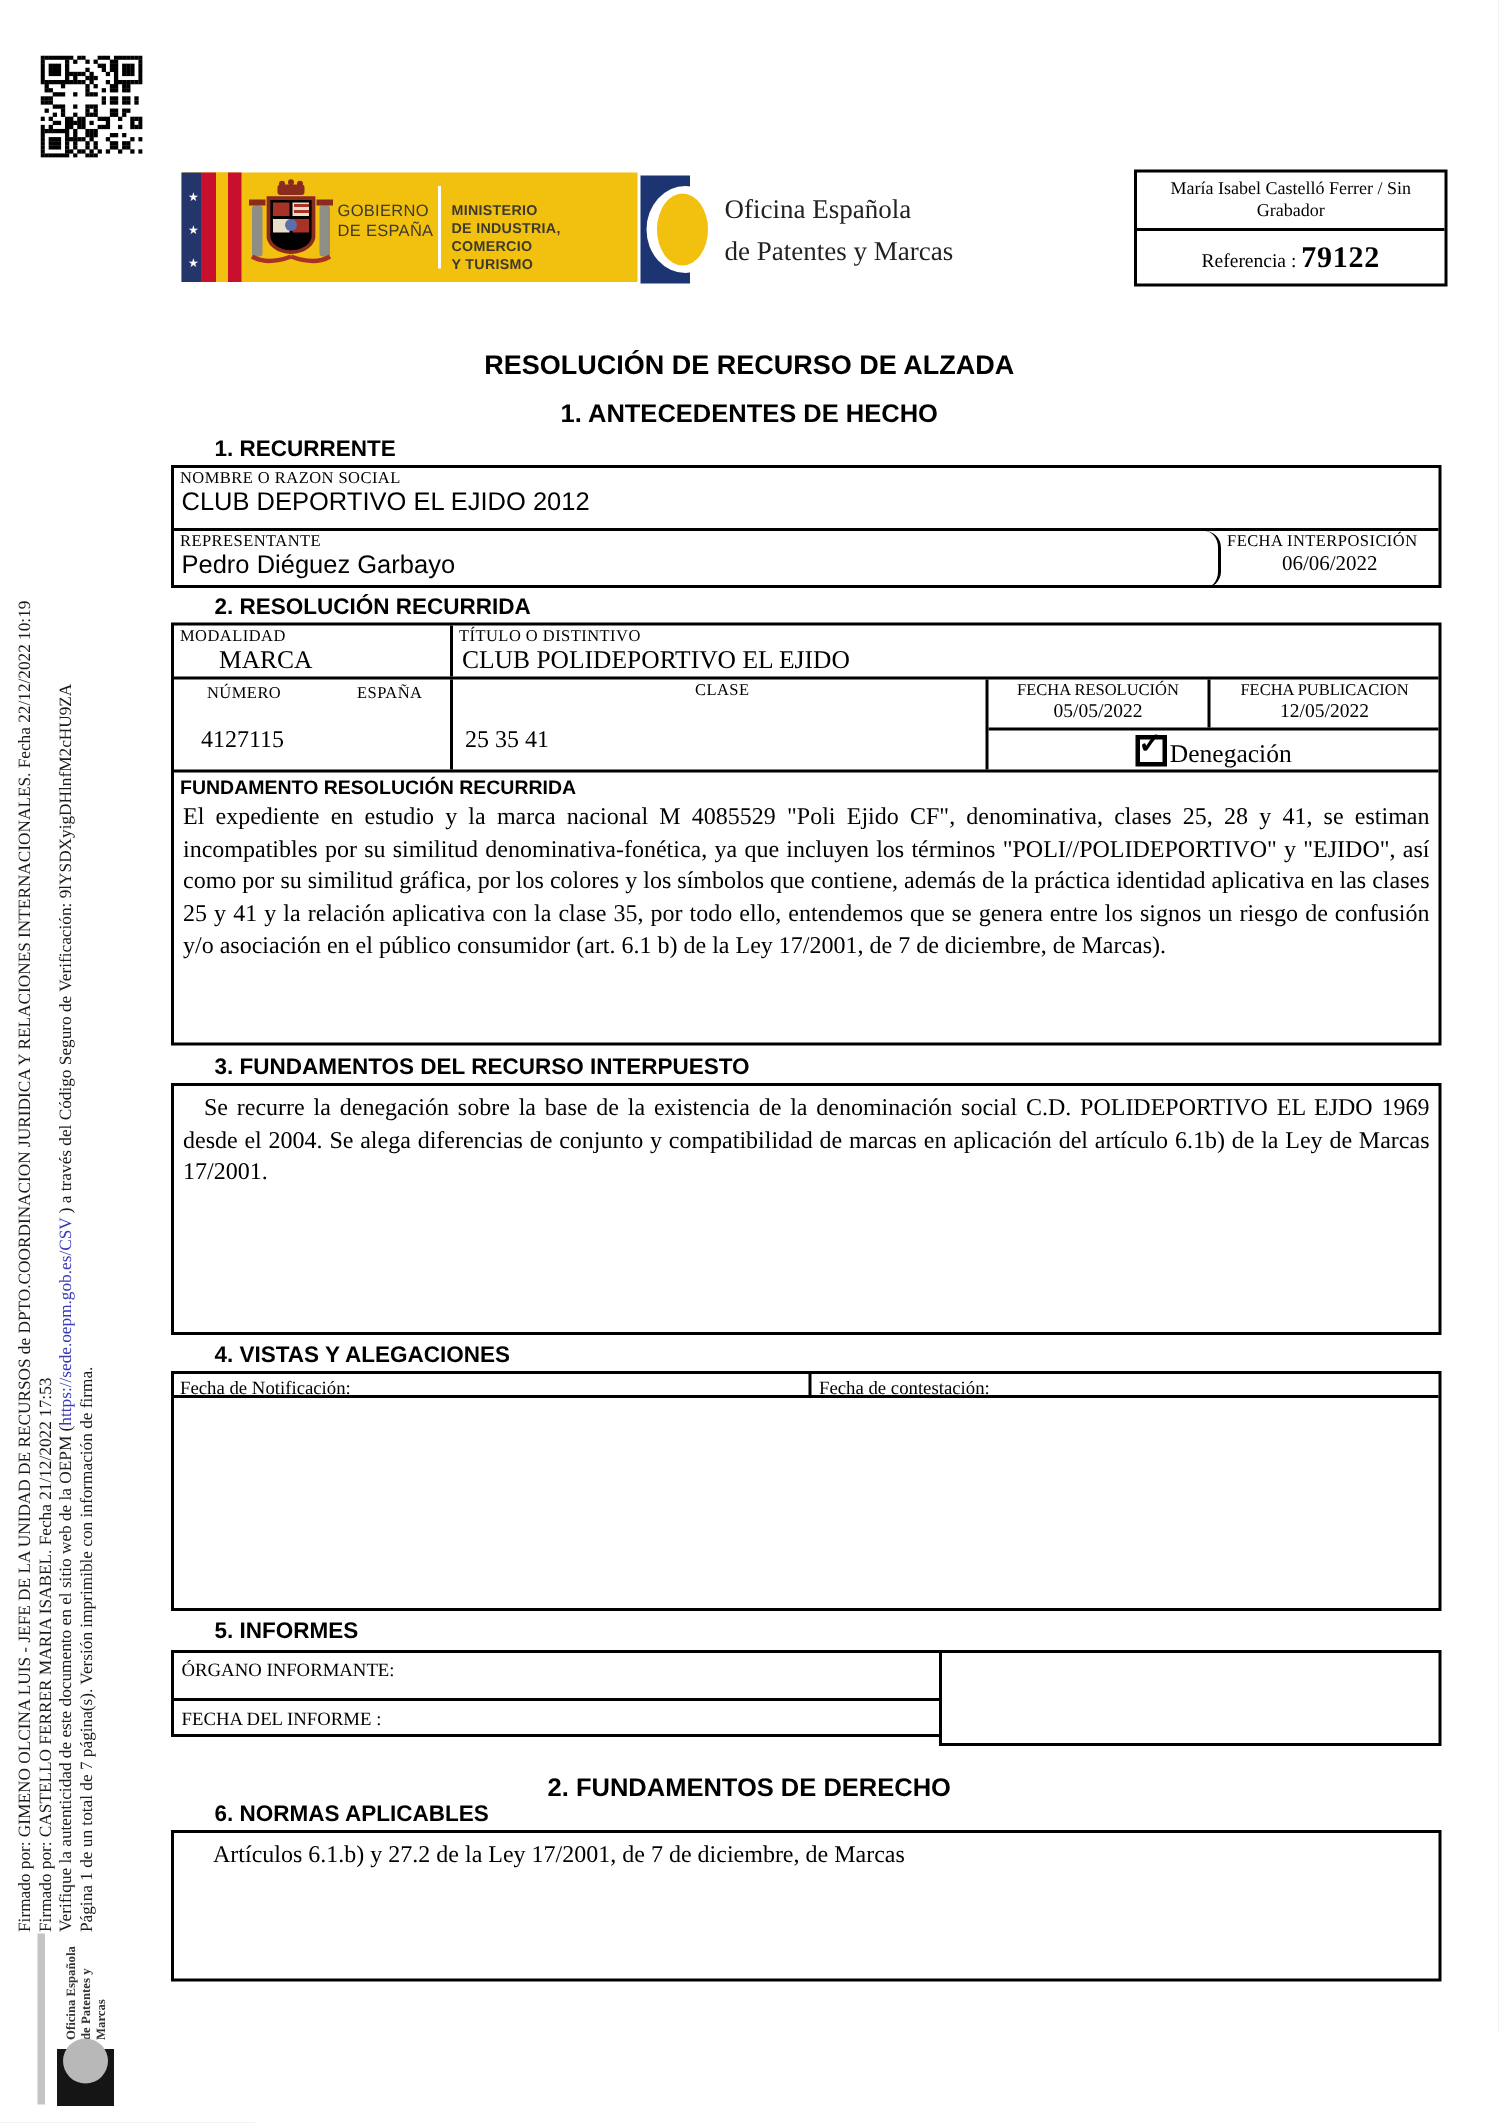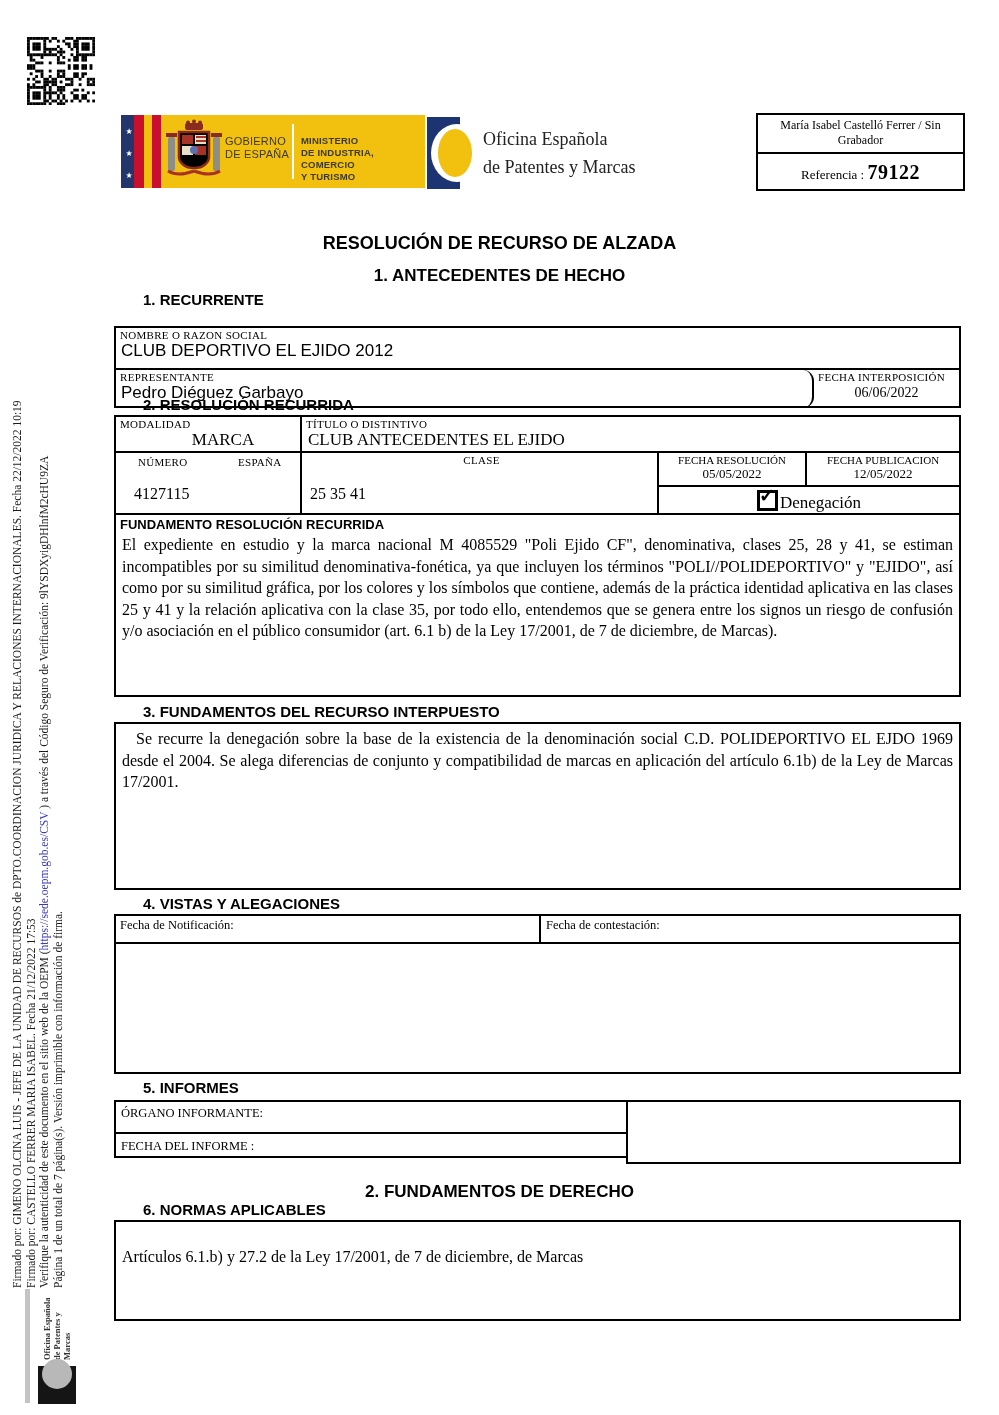--- a/index.html
+++ b/index.html
@@ -390,21 +390,21 @@
     <div class="r1">María Isabel Castelló Ferrer / Sin Grabador</div>
     <div class="r2">
       <span>Referencia : </span><b>79122</b>
     </div>
   </div>
 
   <div class="doc-title" style="top:233px;font-size:18px;">RESOLUCIÓN DE RECURSO DE ALZADA</div>
   <div class="doc-title" style="top:266px;font-size:17px;">1. ANTECEDENTES DE HECHO</div>
 
   <div class="sec-h" style="top:291px;">1. RECURRENTE</div>
-  <div class="fbox" style="top:310px;height:82px;margin-top:16px;">
+  <div class="fbox" style="top:310px;height:82px;">
     <div class="bB" style="height:40px;">
       <div class="flabel">NOMBRE O RAZON SOCIAL</div>
       <div class="fvalue-sans">CLUB DEPORTIVO EL EJIDO 2012</div>
     </div>
     <div class="row" style="height:38px;">
       <div class="cell bR" style="width:698px;border-radius:11px;">
         <div class="flabel">REPRESENTANTE</div>
         <div class="fvalue-sans">Pedro Diéguez Garbayo</div>
       </div>
       <div class="cell" style="flex:1;">
@@ -412,25 +412,25 @@
         <div class="ctr" style="font-size:14px;margin-top:2px;">06/06/2022</div>
       </div>
     </div>
   </div>
 
   <div class="sec-h" style="top:396px;">2. RESOLUCIÓN RECURRIDA</div>
   <div class="fbox" style="top:415px;height:282px;">
     <div class="row bB" style="height:36px;">
       <div class="cell bR" style="width:186px;">
         <div class="flabel">MODALIDAD</div>
-        <div class="fvalue-serif" style="padding-left:30px;text-align:center;">MARCA</div>
+        <div class="fvalue-serif" style="padding-left:30px;">MARCA</div>
       </div>
       <div class="cell" style="flex:1;">
         <div class="flabel">TÍTULO O DISTINTIVO</div>
-        <div class="fvalue-serif" style="padding-left:6px;">CLUB ANTECEDENTES EL EJIDO</div>
+        <div class="fvalue-serif" style="padding-left:6px;">CLUB POLIDEPORTIVO EL EJIDO</div>
       </div>
     </div>
     <div class="row bB" style="height:62px;">
       <div class="cell bR" style="width:186px;">
         <span class="flabel" style="position:absolute;left:18px;top:2px;">NÚMERO</span>
         <span class="flabel" style="position:absolute;left:118px;top:2px;">ESPAÑA</span>
         <div style="position:absolute;left:18px;top:32px;font-size:16px;text-align:right;">4127115</div>
       </div>
       <div class="cell bR" style="width:357px;">
         <div class="flabel ctr">CLASE</div>
@@ -458,38 +458,38 @@
     </div>
   </div>
 
   <div class="sec-h" style="top:703px;">3. FUNDAMENTOS DEL RECURSO INTERPUESTO</div>
   <div class="fbox" style="top:722px;height:168px;">
     <div class="para" style="text-indent:14px;margin-top:4px;">Se recurre la denegación sobre la base de la existencia de la denominación social C.D. POLIDEPORTIVO EL EJDO 1969 desde el 2004. Se alega diferencias de conjunto y compatibilidad de marcas en aplicación del artículo 6.1b) de la Ley de Marcas 17/2001.</div>
   </div>
 
   <div class="sec-h" style="top:895px;">4. VISTAS Y ALEGACIONES</div>
   <div class="fbox" style="top:914px;height:160px;">
-    <div class="row bB" style="height:28px;">
+    <div class="row bB" style="height:16px;">
       <div class="cell bR" style="width:425px;font-size:12.5px;padding:2px 0 0 4px;">Fecha de Notificación:</div>
       <div class="cell" style="flex:1;font-size:12.5px;padding:2px 0 0 5px;">Fecha de contestación:</div>
     </div>
   </div>
 
   <div class="sec-h" style="top:1079px;">5. INFORMES</div>
   <div class="fbox" style="top:1100px;width:514px;height:58px;">
     <div class="bB" style="height:26px;font-size:12.5px;padding:4px 0 0 5px;">ÓRGANO INFORMANTE:</div>
     <div style="height:26px;font-size:12.5px;padding:5px 0 0 5px;">FECHA DEL INFORME :</div>
   </div>
   <div class="fbox" style="left:626px;top:1100px;width:335px;height:64px;"></div>
 
   <div class="doc-title" style="top:1182px;font-size:17px;">2. FUNDAMENTOS DE DERECHO</div>
 
   <div class="sec-h" style="top:1201px;">6. NORMAS APLICABLES</div>
   <div class="fbox" style="top:1220px;height:101px;">
-    <div style="font-size:16px;padding:6px 0 0 6px;margin-top:20px;">Artículos 6.1.b) y 27.2 de la Ley 17/2001, de 7 de diciembre, de Marcas</div>
+    <div style="font-size:16px;padding:6px 0 0 26px;">Artículos 6.1.b) y 27.2 de la Ley 17/2001, de 7 de diciembre, de Marcas</div>
   </div>
 
   <div class="sidebar">
     <div>Firmado por: GIMENO OLCINA LUIS  -  JEFE DE LA UNIDAD DE RECURSOS de DPTO.COORDINACION JURIDICA Y RELACIONES INTERNACIONALES. Fecha 22/12/2022 10:19</div>
     <div>Firmado por: CASTELLO FERRER MARIA ISABEL. Fecha 21/12/2022 17:53</div>
     <div><span>Verifique la autenticidad de este documento en el sitio web de la OEPM  (</span><a href="#">https://sede.oepm.gob.es/CSV</a><span> ) a través del Código Seguro de Verificación: 9lYSDXyigDHlnfM2cHU9ZA</span></div>
     <div>Página 1 de un total de 7 página(s). Versión imprimible con información de firma.</div>
   </div>
 
   <div class="graybar"></div>

